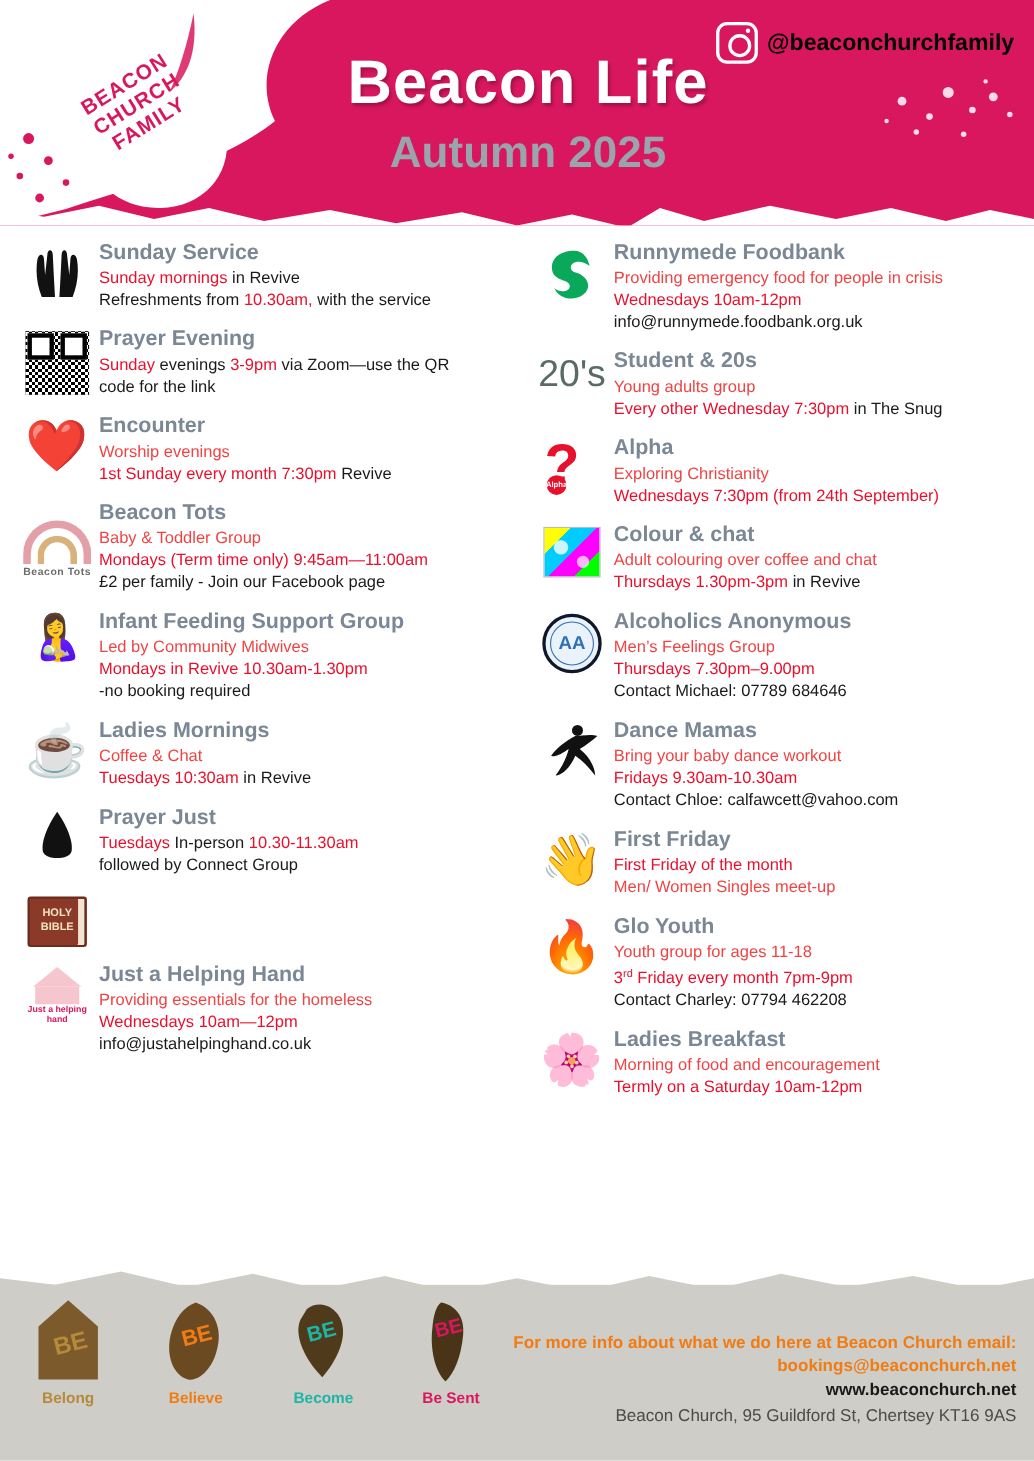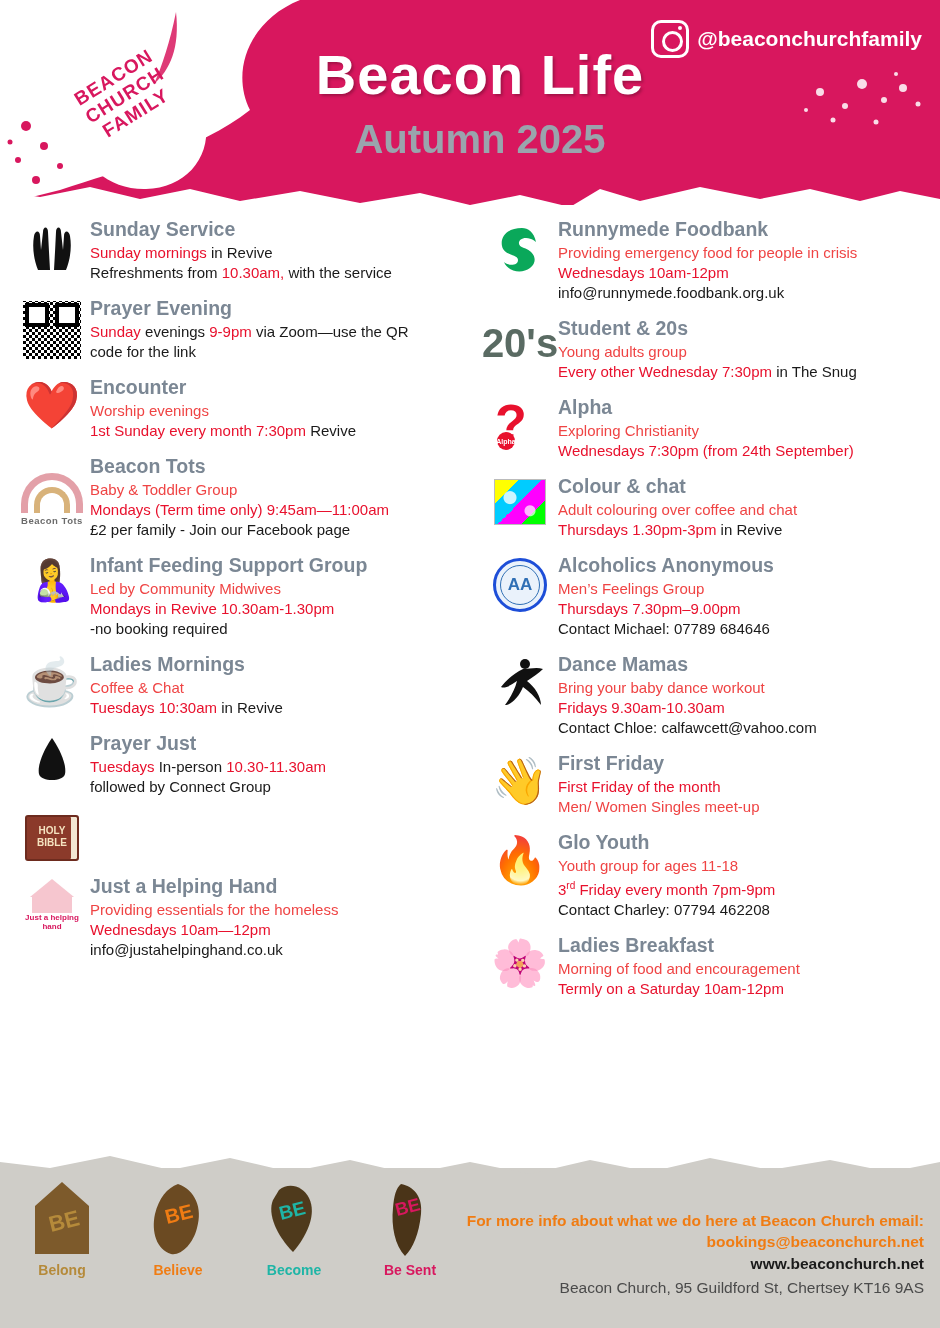--- a/index.html
+++ b/index.html
@@ -66,21 +66,21 @@
   .insta-badge::after {
     content: ""; position: absolute; left: 8px; top: 8px;
     width: 15px; height: 15px; border-radius: 50%;
     border: 3px solid #ffffff;
   }
   .insta-badge::before {
     content: ""; position: absolute; right: 4px; top: 3px;
     width: 4px; height: 4px; border-radius: 50%;
     background: #ffffff;
   }
-  .insta-handle { color: #ffffff; font-size: 21px; font-weight: bold; }
+  .insta-handle { color: #000000; font-size: 21px; font-weight: bold; }
 
   
   .col {
     position: absolute;
     top: 218px;
   }
   .col-left { left: 14px; width: 456px; }
   .col-right { left: 482px; width: 458px; }
 
   .item { display: flex; margin-bottom: 14px; }
@@ -165,21 +165,21 @@
   }
   .jhh-body { width: 40px; height: 16px; background: #f6c6cf; margin: 0 auto; }
   .jhh-txt { font-size: 8px; color: #d8175e; font-weight: bold; }
 
   .food-logo {
     width: 56px; height: 56px;
     display:flex; align-items:center; justify-content:center;
   }
 
   .twenties {
-    font-size: 40px; font-weight: bold; color: #5a6b63;
+    font-size: 34px; font-weight: normal; color: #5a6b63;
     font-family: "Liberation Sans", sans-serif;
   }
 
   .alpha-mark {
     width: 50px; height: 50px; position: relative;
   }
   .alpha-q {
     color: #e8112d; font-size: 52px; font-weight: bold; line-height: 46px;
   }
   .alpha-dot {
@@ -199,21 +199,21 @@
   }
   .colour-sq::after {
     content:""; position:absolute; inset:0;
     background:
       radial-gradient(circle at 30% 40%, rgba(255,255,255,.8) 0 6px, transparent 7px),
       radial-gradient(circle at 70% 70%, rgba(255,255,255,.7) 0 5px, transparent 6px);
   }
 
   .aa {
     width: 54px; height: 54px; border-radius: 50%;
-    border: 3px solid #1d4ed8;
+    border: 3px solid #0f172a;
     background: #eaf2fb;
     color: #2f6fb5;
     display:flex; align-items:center; justify-content:center;
     font-size: 17px; font-weight: bold;
     position: relative;
   }
   .aa::before {
     content:""; position:absolute; inset:4px; border-radius:50%;
     border:1px solid #2f6fb5;
   }
@@ -312,21 +312,21 @@
       <div class="item-line"><span class="blk">Refreshments from </span><span class="red">10.30am,</span><span class="blk"> with the service</span></div>
     </div>
   </div>
 
   <div class="item">
     <div class="item-icon">
       <div class="qr"></div>
     </div>
     <div class="item-body">
       <div class="item-title">Prayer Evening</div>
-      <div class="item-line"><span class="red">Sunday </span><span class="blk">evenings </span><span class="red">9-9pm </span><span class="blk">via Zoom—use the QR</span></div>
+      <div class="item-line"><span class="red">Sunday </span><span class="blk">evenings </span><span class="red">3-9pm </span><span class="blk">via Zoom—use the QR</span></div>
       <div class="item-line"><span class="blk">code for the link</span></div>
     </div>
   </div>
 
   <div class="item">
     <div class="item-icon">
       <span class="emoji">❤️</span>
     </div>
     <div class="item-body">
       <div class="item-title">Encounter</div>

